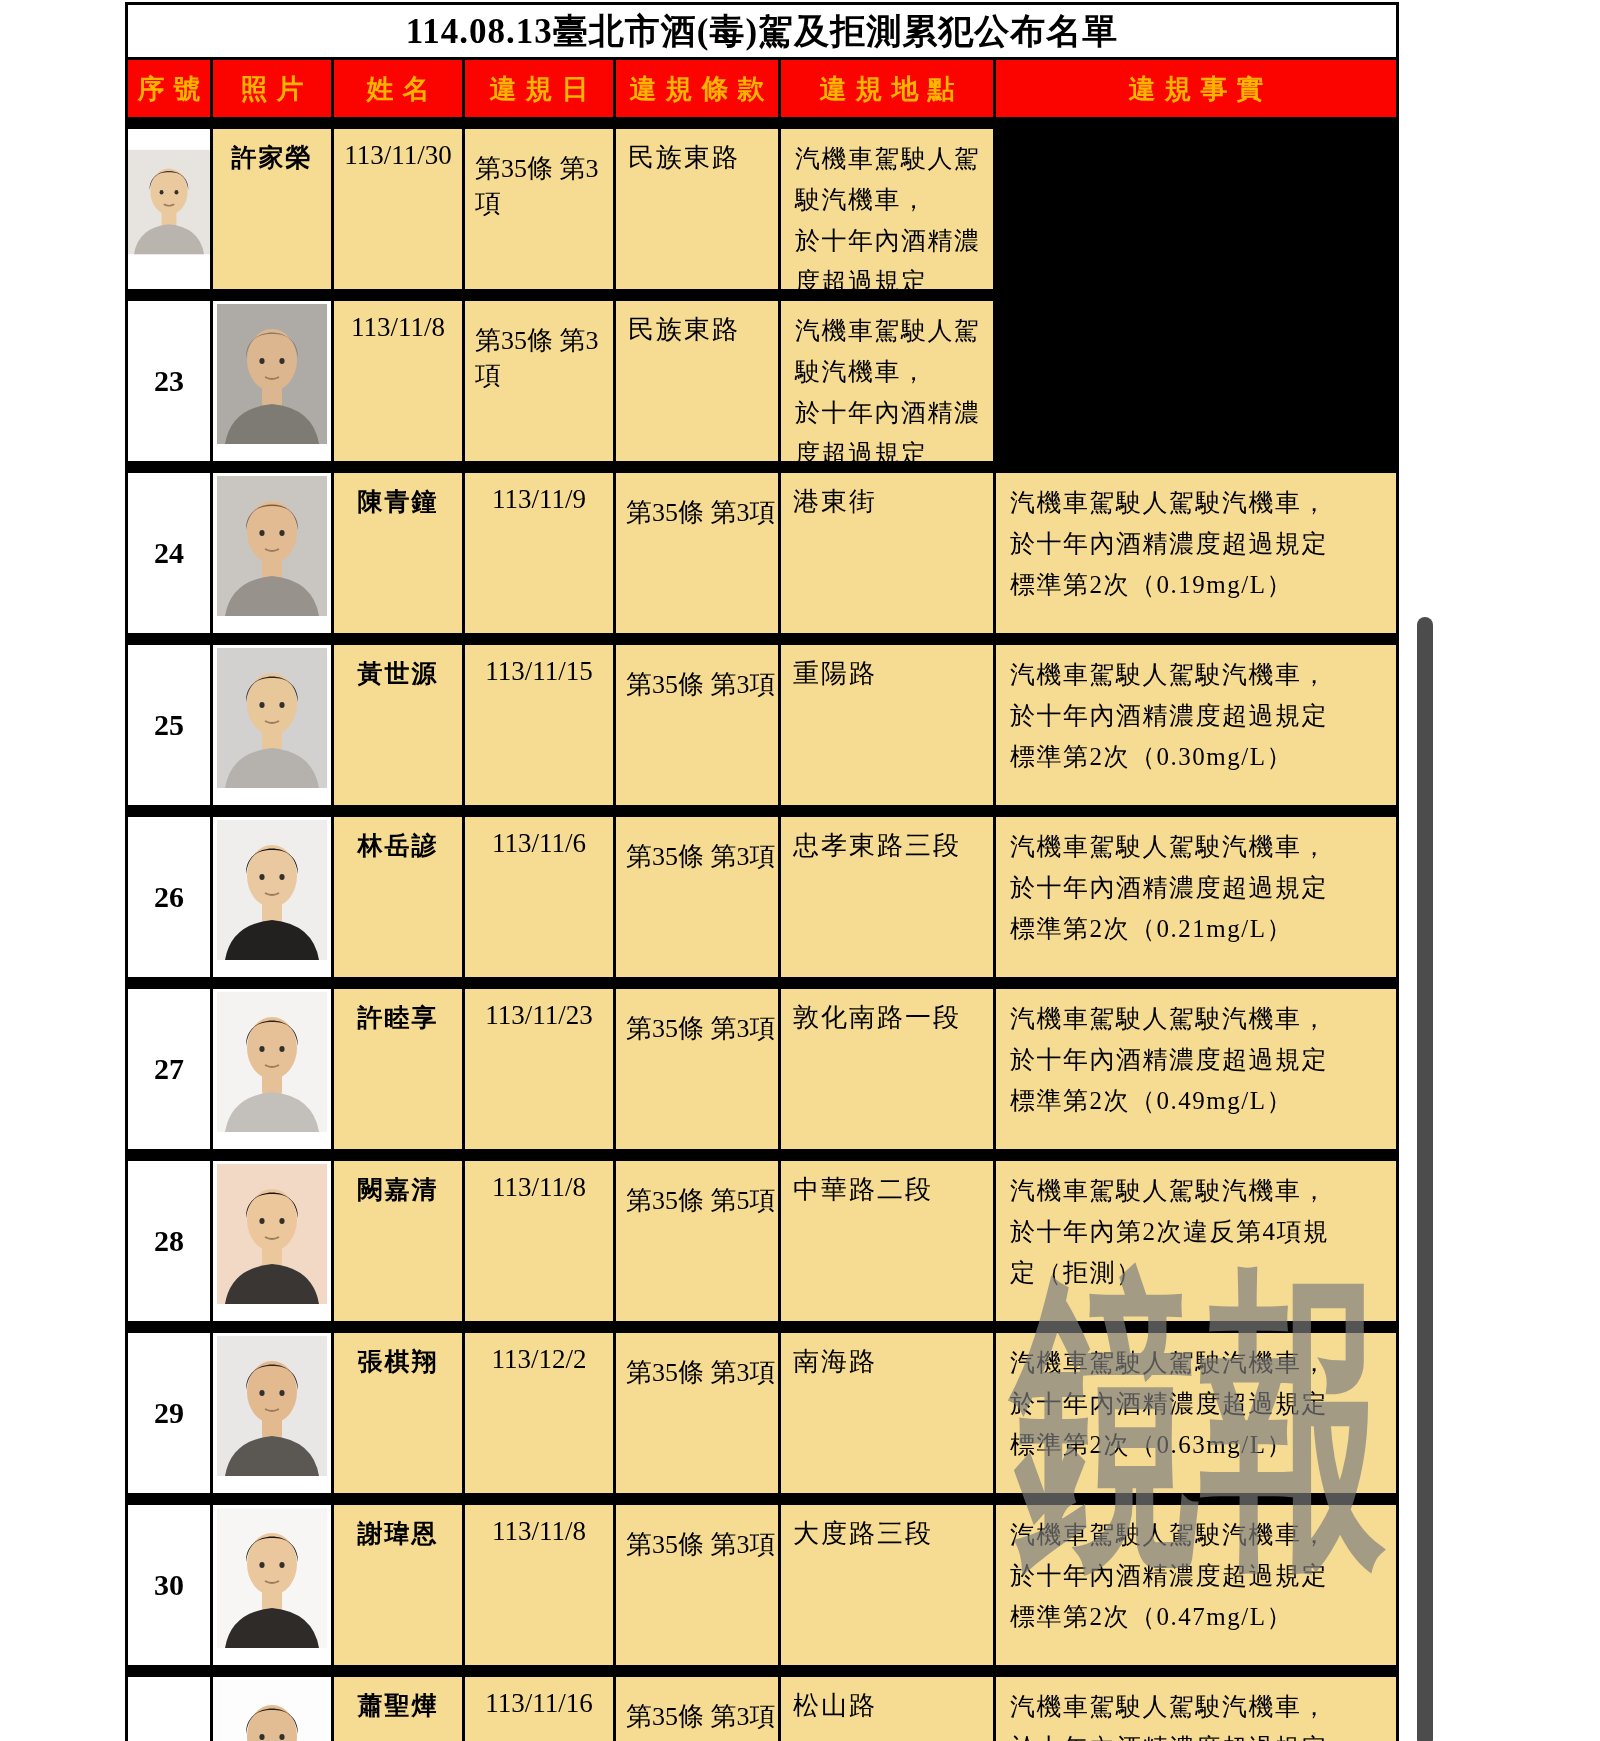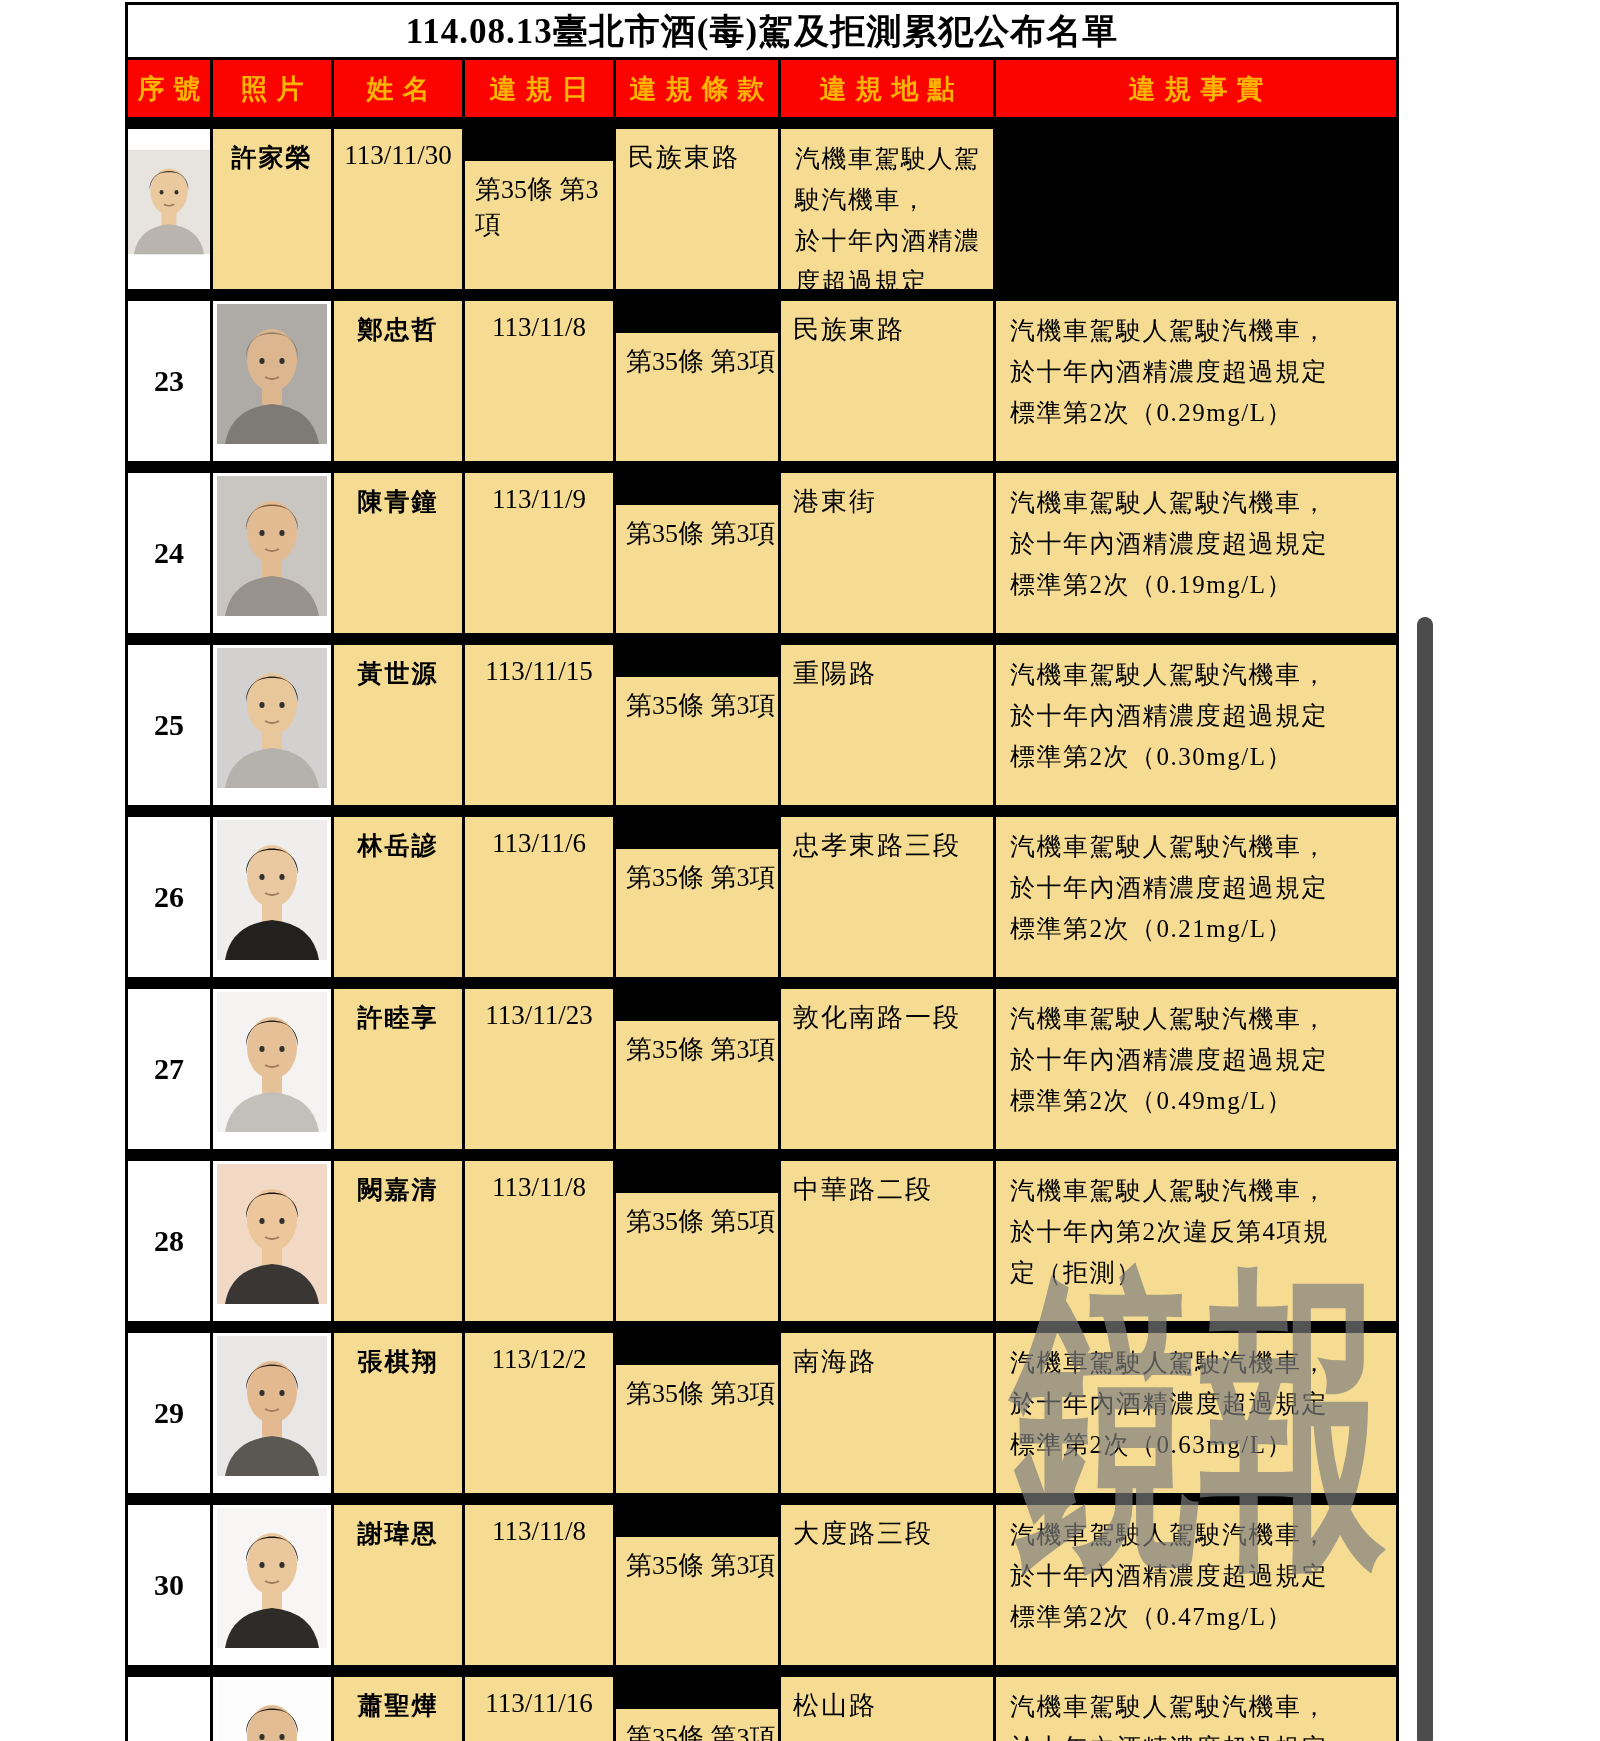--- a/index.html
+++ b/index.html
@@ -31,21 +31,21 @@
     display:flex; align-items:center; justify-content:center;
   }
   .c-no {
     background:#fff; display:flex; align-items:center; justify-content:center;
     font-weight:bold; font-size:30px;
   }
   .c-photo { background:#fff; display:flex; justify-content:center; align-items:flex-start; padding-top:3px; }
   .avatar { display:block; width:110px; height:140px; }
   .c-name { text-align:center; padding-top:12px; font-weight:bold; font-size:25px; letter-spacing:2px; }
   .c-date { text-align:center; padding-top:11px; font-size:27px; }
-  .c-clause { padding:11px 2px 0 10px; font-size:26px;margin-top:32px; }
+  .c-clause { padding:22px 2px 0 10px; font-size:26px; }
   .c-loc { padding:11px 4px 0 12px; font-size:26px; letter-spacing:2px; }
   .c-fact { padding:9px 6px 0 14px; font-size:25px; letter-spacing:1.5px; line-height:1.64; white-space:pre-line; }
   .watermark {
     position:absolute; left:1012px; top:1262px; z-index:5;
     font-family:"DejaVu Sans","Liberation Sans",sans-serif;
     font-weight:bold; font-size:318px; line-height:1; white-space:nowrap;
     color:rgba(124,124,124,0.68);
     transform:scaleX(0.59); transform-origin:0 0;
     pointer-events:none;
   }
@@ -101,21 +101,20 @@
 標準第2次（0.25mg/L）</div>
     </div>
 
     <div class="trow body">
       <div class="cell c-no">23</div>
       <div class="cell c-photo">
         <svg class="avatar" viewBox="0 0 110 140" style="--pbg:#aeaaa5;--pskin:#dcb68f;--phair:#8a7a66;--pshirt:#7e7a74">
             <use href="#person"></use>
           </svg>
       </div>
-      <div class="cell c-name">鄭忠哲</div>
       <div class="cell c-date">113/11/8</div>
       <div class="cell c-clause">第35條 第3項</div>
       <div class="cell c-loc">民族東路</div>
       <div class="cell c-fact">汽機車駕駛人駕駛汽機車，
 於十年內酒精濃度超過規定
 標準第2次（0.29mg/L）</div>
     </div>
 
     <div class="trow body">
       <div class="cell c-no">24</div>

